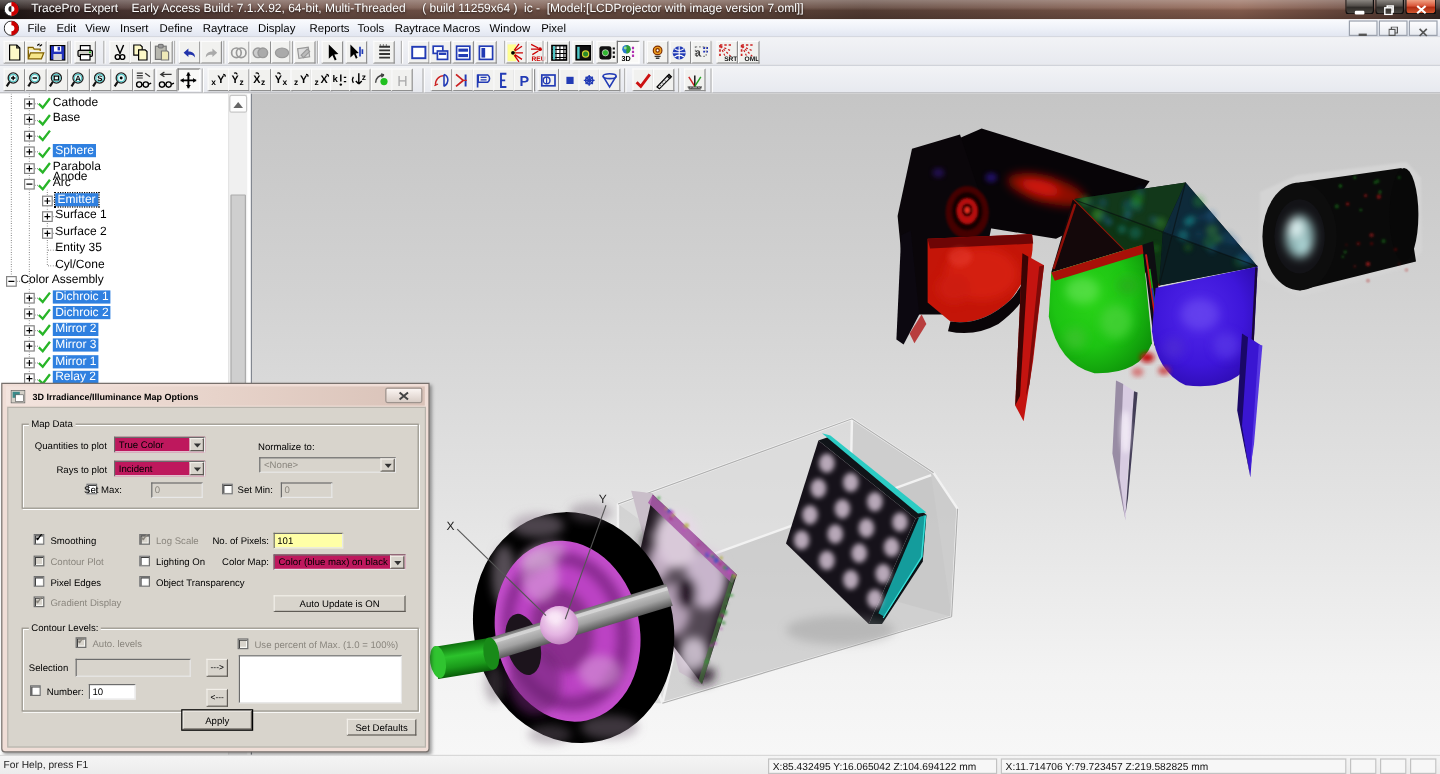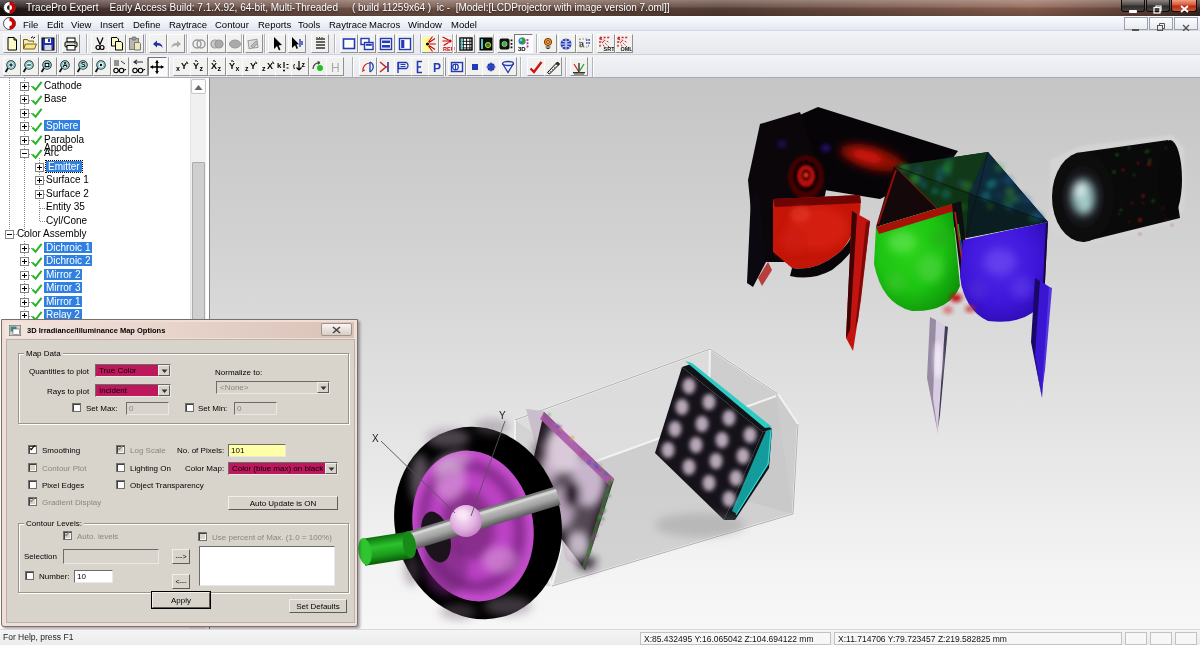--- a/index.html
+++ b/index.html
@@ -84,27 +84,27 @@
     <svg id="mlogo" viewBox="0 0 13 13">
         <circle cx="6.5" cy="6.5" r="6" fill="#fff" stroke="#222" stroke-width=".8"></circle>
         <path d="M6.5.5 A6 6 0 0 1 6.5 12.5 L6.5 9 A2.5 2.5 0 0 0 6.5 4 Z" fill="#c00"></path>
       </svg>
     <div class="mitem" style="left:23px">File</div>
     <div class="mitem" style="left:47px">Edit</div>
     <div class="mitem" style="left:71px">View</div>
     <div class="mitem" style="left:100px">Insert</div>
     <div class="mitem" style="left:133px">Define</div>
     <div class="mitem" style="left:169px">Raytrace</div>
-    <div class="mitem" style="left:215px">Contour</div>
+    <div class="mitem" style="left:215px">Display</div>
     <div class="mitem" style="left:258px">Reports</div>
     <div class="mitem" style="left:298px">Tools</div>
     <div class="mitem" style="left:329px">Raytrace</div>
     <div class="mitem" style="left:369px">Macros</div>
     <div class="mitem" style="left:408px">Window</div>
-    <div class="mitem" style="left:451px">Model</div>
+    <div class="mitem" style="left:451px">Pixel</div>
     <div id="mdibtns">
       <div class="mdib"><svg width="8" height="8">
             <rect x="0" y="5" width="7" height="2" fill="#555"></rect>
           </svg></div>
       <div class="mdib"><svg width="9" height="9">
             <rect x="0.5" y="2.5" width="5" height="5" fill="none" stroke="#555"></rect>
             <path d="M2.5 2.5 V0.5 h5 v5 h-2" fill="none" stroke="#555"></path>
           </svg></div>
       <div class="mdib"><svg width="8" height="8">
             <path d="M1 1 L7 7 M7 1 L1 7" stroke="#555" stroke-width="1.4"></path>
@@ -1090,21 +1090,21 @@
             </svg></div>
         </div>
 <div class="dtext" style="left:40px;top:47px">Rays to plot</div>
 <div class="combo" style="left:88px;top:44px;width:76px">
           <div class="cbtext">Incident</div>
           <div class="cbarr"><svg width="7" height="5" viewBox="0 0 7 5">
               <path d="M0.5 0.5 L3.5 4 L6.5 0.5z" fill="#333"></path>
             </svg></div>
         </div>
 <div class="cb" style="left:65px;top:63px"></div>
-<div class="dtext" style="left:79px;top:64px">Set Max:</div>
+<div class="dtext" style="left:63px;top:64px">Set Max:</div>
 <div class="tfield dis" style="left:119px;top:62px;width:43px">0</div>
 <div class="cb" style="left:178px;top:63px"></div>
 <div class="dtext" style="left:191px;top:64px">Set Min:</div>
 <div class="tfield dis" style="left:227px;top:62px;width:43px">0</div>
 <div class="cb" style="left:21px;top:105px">
           <div class="chk">✓</div>
         </div>
 <div class="dtext" style="left:35px;top:106px">Smoothing</div>
 <div class="cb dis" style="left:109px;top:105px">
           <div class="chk">✓</div>

